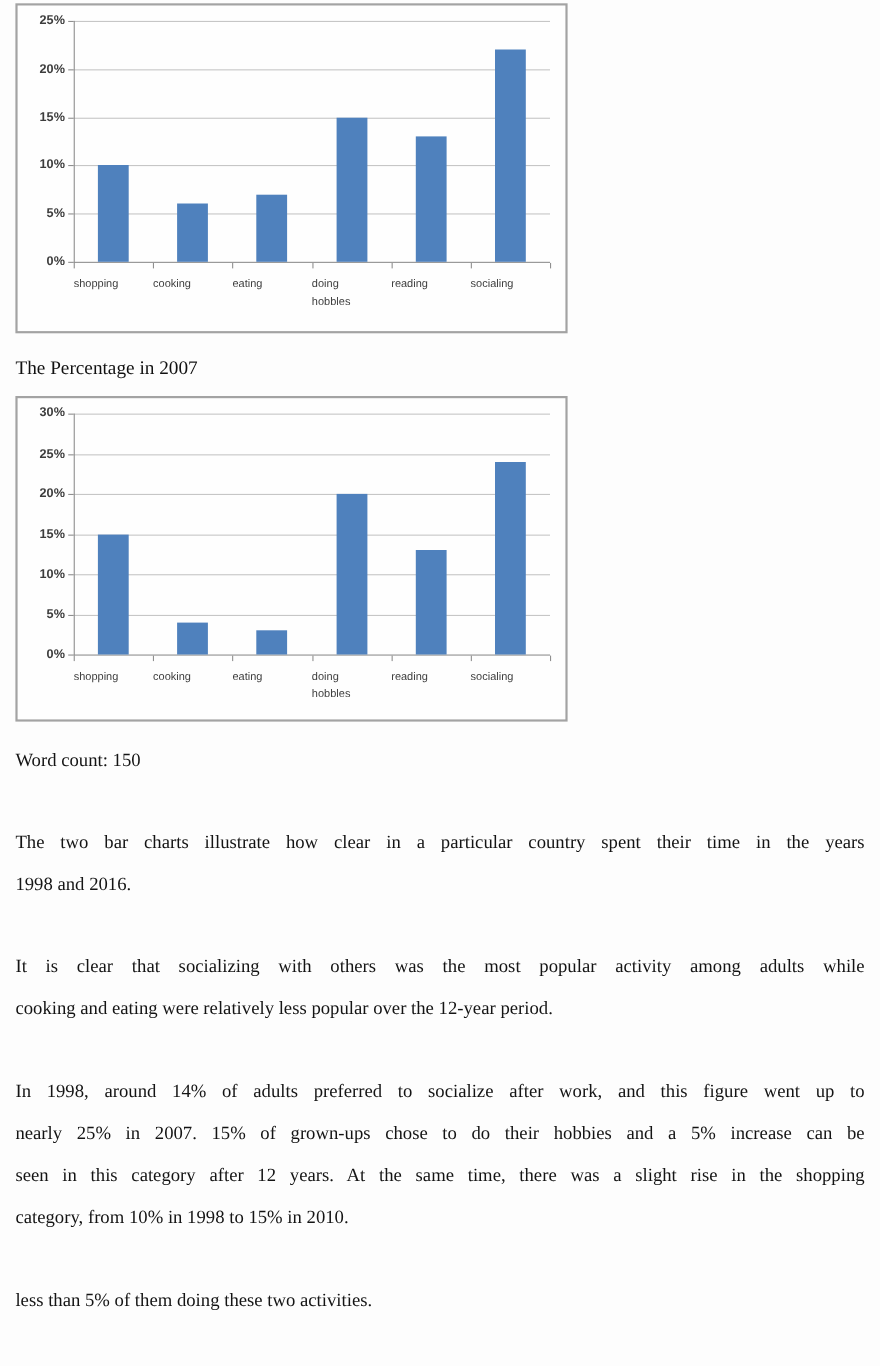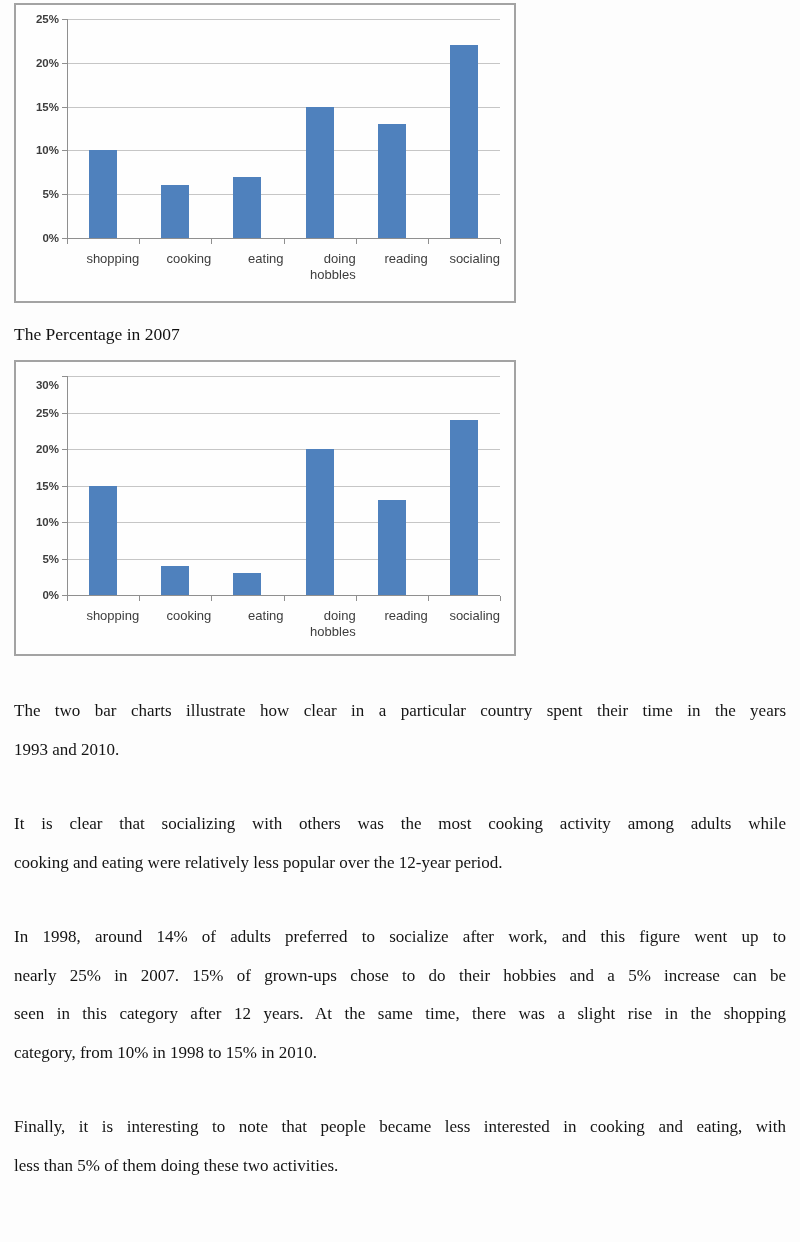--- a/index.html
+++ b/index.html
@@ -39,23 +39,23 @@
   .chart-frame .y-label {
     position: absolute; left: 0; width: 43px;
     text-align: right;
     font-family: "Liberation Sans", sans-serif;
     font-size: 11.5px; font-weight: bold; color: #3d3d3d;
     line-height: 14px; height: 14px;
   }
   .chart-frame .bar { position: absolute; }
   .chart-frame .x-label {
     position: absolute;
-    text-align: right;
+    text-align: left;
     font-family: "Liberation Sans", sans-serif;
-    font-size: 13px; color: #3d3d3d;
+    font-size: 10px; color: #3d3d3d;
     line-height: 16px;
   }
 
   
   .doc-title {
     margin: 19px 0 0 14px;
     font-size: 17.5px;
     line-height: 24px;
     color: #111;
   }
@@ -148,21 +148,21 @@
     <div class="ytick" style="left: 46px; top: 123.5px;"></div>
     <div class="y-label" style="top: 116.5px;">15%</div>
     <div class="gridline" style="left: 51px; width: 433px; top: 87px;"></div>
     <div class="ytick" style="left: 46px; top: 87px;"></div>
     <div class="y-label" style="top: 80px;">20%</div>
     <div class="gridline" style="left: 51px; width: 433px; top: 50.5px;"></div>
     <div class="ytick" style="left: 46px; top: 50.5px;"></div>
     <div class="y-label" style="top: 43.5px;">25%</div>
     <div class="gridline" style="left: 51px; width: 433px; top: 14px;"></div>
     <div class="ytick" style="left: 46px; top: 14px;"></div>
-    <div class="y-label" style="top: 16px;">30%</div>
+    <div class="y-label" style="top: 6px;">30%</div>
     <div class="y-axis-line" style="left: 51px; top: 14px; height: 220px;"></div>
     <div class="bar" style="left: 73.0833px; width: 28px; top: 123.5px; height: 109.5px; background: rgb(79, 129, 189);"></div>
     <div class="x-label" style="left: 51px; width: 72.1667px; top: 246px;">
       <div>shopping</div>
     </div>
     <div class="bar" style="left: 145.25px; width: 28px; top: 203.8px; height: 29.2px; background: rgb(79, 129, 189);"></div>
     <div class="x-label" style="left: 123.167px; width: 72.1667px; top: 246px;">
       <div>cooking</div>
     </div>
     <div class="bar" style="left: 217.417px; width: 28px; top: 211.1px; height: 21.9px; background: rgb(79, 129, 189);"></div>
@@ -185,33 +185,33 @@
     <div class="xtick" style="left: 51px; top: 234px;"></div>
     <div class="xtick" style="left: 123.167px; top: 234px;"></div>
     <div class="xtick" style="left: 195.333px; top: 234px;"></div>
     <div class="xtick" style="left: 267.5px; top: 234px;"></div>
     <div class="xtick" style="left: 339.667px; top: 234px;"></div>
     <div class="xtick" style="left: 411.833px; top: 234px;"></div>
     <div class="xtick" style="left: 484px; top: 234px;"></div>
   </div>
 
 <div class="essay">
+  <div class="line last word-count">Word count: 150</div>
   <div>
       <div class="paragraph">
         <div class="line">The two bar charts illustrate how clear in a particular country spent their time in the years</div>
-        <div class="line last">1993 and 2010.</div>
-      </div>
-      <div class="paragraph">
-        <div class="line">It is clear that socializing with others was the most cooking activity among adults while</div>
+        <div class="line last">1998 and 2016.</div>
+      </div>
+      <div class="paragraph">
+        <div class="line">It is clear that socializing with others was the most popular activity among adults while</div>
         <div class="line last">cooking and eating were relatively less popular over the 12-year period.</div>
       </div>
       <div class="paragraph">
         <div class="line">In 1998, around 14% of adults preferred to socialize after work, and this figure went up to</div>
         <div class="line">nearly 25% in 2007. 15% of grown-ups chose to do their hobbies and a 5% increase can be</div>
         <div class="line">seen in this category after 12 years. At the same time, there was a slight rise in the shopping</div>
         <div class="line last">category, from 10% in 1998 to 15% in 2010.</div>
       </div>
       <div class="paragraph">
-        <div class="line">Finally, it is interesting to note that people became less interested in cooking and eating, with</div>
         <div class="line last">less than 5% of them doing these two activities.</div>
       </div>
     </div>
 </div>
 
 </body></html>

